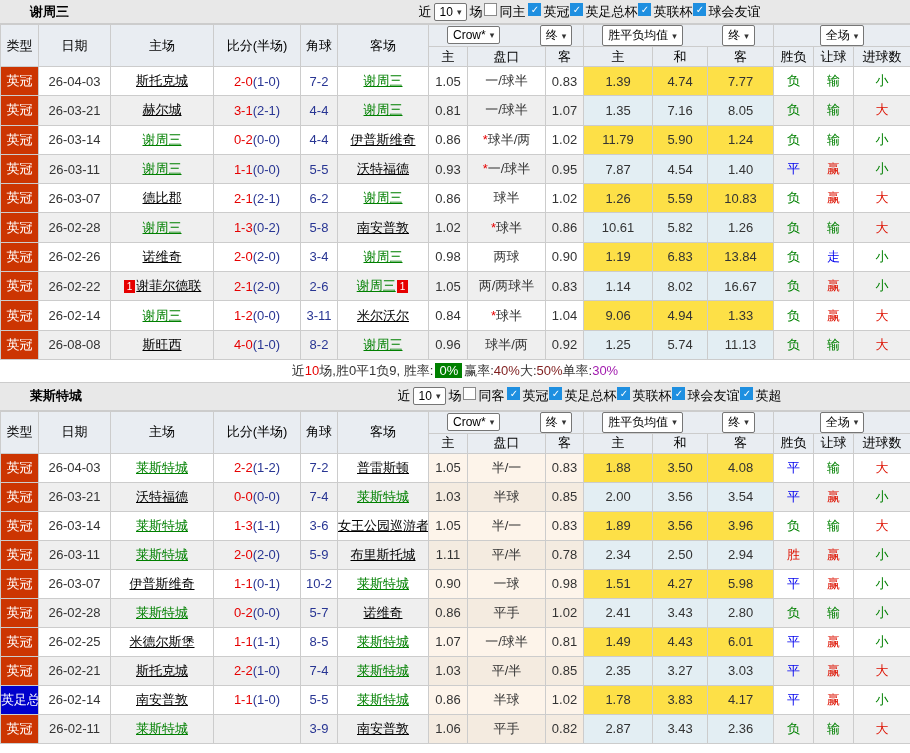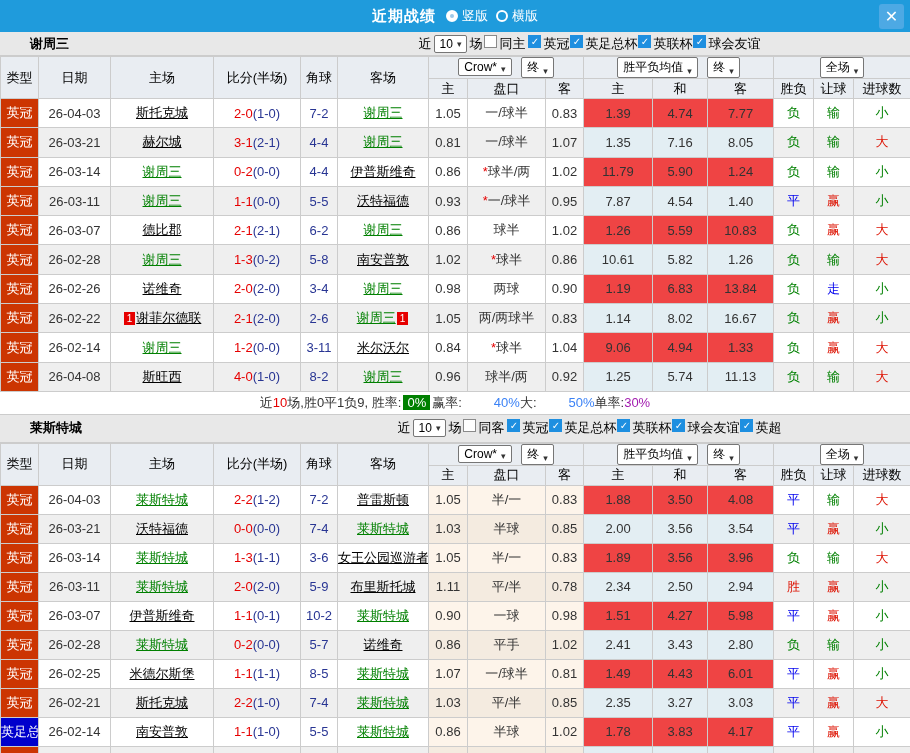--- a/index.html
+++ b/index.html
@@ -27,65 +27,53 @@
   .cb.on{background:#1e8fe0;border-color:#1e8fe0;}
   .flt-item{display:inline-flex;align-items:flex-start;margin-right:1px;cursor:pointer;}
 
   
   table{border-collapse:collapse;table-layout:fixed;width:910px;}
   th,td{border:1px solid #ccc;text-align:center;overflow:hidden;white-space:nowrap;padding:0;font-weight:normal;}
   thead th{background:#e9edf2;color:#000;font-size:13px;}
   thead tr.hA th{height:21px;}
   thead tr.hB th{height:19px;}
   thead th.grp{border-bottom:1px solid #ccc;}
-  thead .dd{margin:0 3px;align-items:flex-end;}
+  thead .dd{margin:0 18px;}
   .t1 tbody td{height:28.3px;font-size:13px;}
   .t2 tbody td{height:28px;font-size:13px;}
   tbody tr:nth-child(even) td{background:#efefef;}
   td.type{color:#fff;font-size:13px;}
   td.date{color:#333;}
   td.corner,.s2c{color:#283593;}
   .s1c{color:#e60000;}
   .nm{color:#000;text-decoration:underline;}
   .nm.team{color:#008000;}
   .badge{display:inline-block;background:#e60000;color:#fff;font-size:10px;line-height:13px;height:13px;padding:0 3px;vertical-align:middle;margin:0 1px;}
-  td.avg{background:#ef4444;}
+  td.avg{background:#fde047;}
   tbody tr:nth-child(even) td.avg{background:#e3eef3;}
   .t2 td.odd,.t2 td.hand{background:#fdf4ea;}
   .t2 tbody tr:nth-child(even) td.odd,.t2 tbody tr:nth-child(even) td.hand{background:#f4ebe0;}
   .star{color:#e60000;}
   .c-red{color:#dd1100;}
   .c-blue{color:#0000ee;}
   .c-green{color:#008000;}
 
   
   .summary{height:22px;border-bottom:1px solid #ccc;display:flex;align-items:center;justify-content:center;font-size:13px;background:#fff;}
   .sg-k{color:#333;}
   .sg-r{color:#e60000;}
-  .sg-b{color:#3b82f6;margin-left:32px;}
+  .sg-b{color:#7f1d1d;}
   .sg-g{color:#a21caf;}
   .sg-badge{background:#008000;color:#fff;padding:0 4px;margin:0 2px;}
 </style>
 </head>
 <body>
 
 <div class="app">
 
-  <div class="topbar">
-    <span class="title">近期战绩</span>
-    <span class="view-opts">
-      <span class="radio on"></span>
-      <span>竖版</span>
-      <span class="radio"></span>
-      <span>横版</span>
-    </span>
-    <span class="close-btn">
-        <span>✕</span>
-      </span>
-  </div>
 
   <div class="secbar s1">
     <span class="team-name">谢周三</span>
     <span class="filters">
       <span>近</span>
       <span class="dd">
           <span>10</span>
           <span class="caret">▾</span>
         </span>
       <span>场</span>
@@ -328,21 +316,21 @@
     <td class="odd">1.04</td>
     <td class="avg">9.06</td>
     <td class="avg">4.94</td>
     <td class="avg">1.33</td>
     <td class="res r1 c-green">负</td>
     <td class="res r2 c-red">赢</td>
     <td class="res r3 c-red">大</td>
   </tr>
         <tr>
     <td class="type" style="background: rgb(204, 53, 2);">英冠</td>
-    <td class="date">26-04-08</td>
+    <td class="date">26-08-08</td>
     <td class="home"><span class="nm">斯旺西</span></td>
     <td class="score"><span class="s1c">4-0</span><span class="s2c">(1-0)</span></td>
     <td class="corner">8-2</td>
     <td class="away"><span class="nm team">谢周三</span></td>
     <td class="odd">0.96</td>
     <td class="hand"><span class="star"></span><span>球半/两</span></td>
     <td class="odd">0.92</td>
     <td class="avg">1.25</td>
     <td class="avg">5.74</td>
     <td class="avg">11.13</td>

